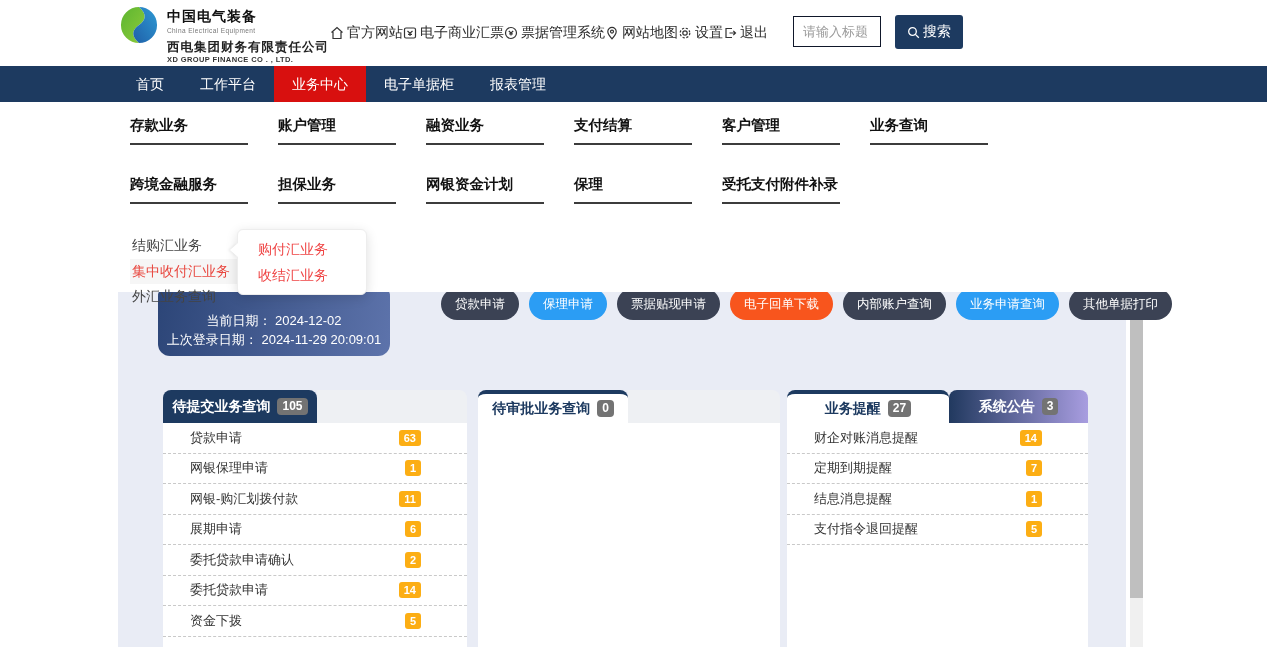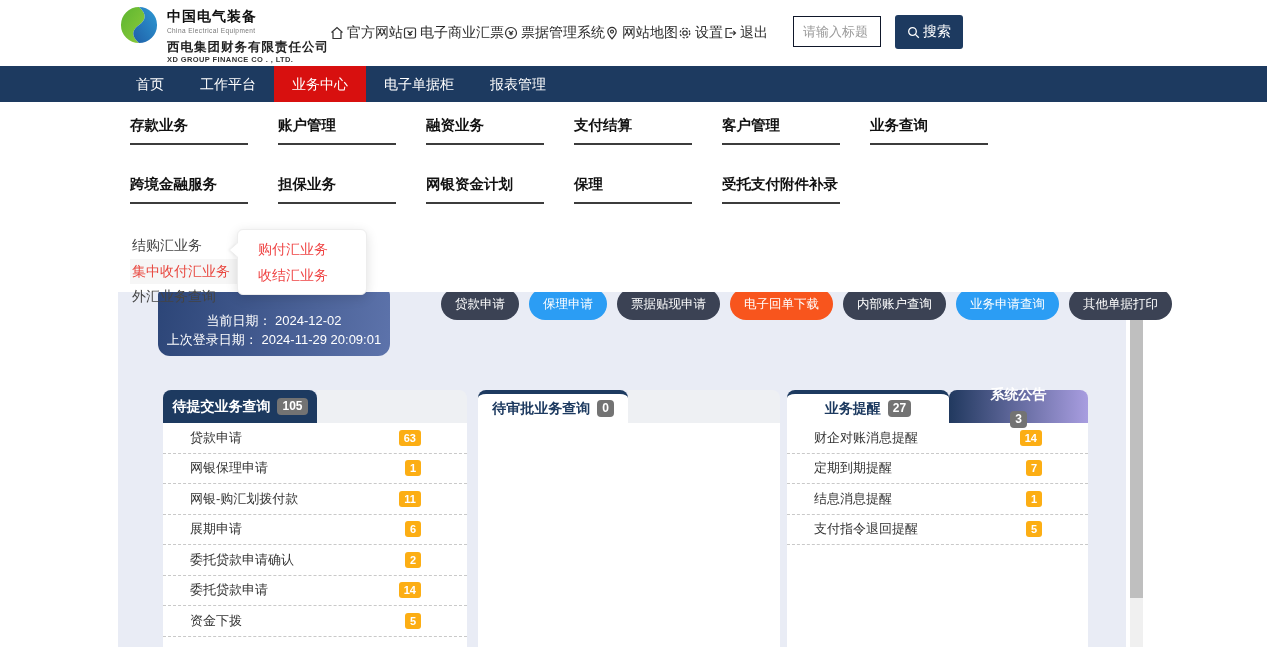--- a/index.html
+++ b/index.html
@@ -50,21 +50,21 @@
   
   .panel { position:absolute; top:390px; z-index:1;}
   .panel-left { left:163px; width:304px;}
   .panel-mid { left:478px; width:302px;}
   .panel-right { left:787px; width:301px;}
   .tabs-row { display:flex; height:33px; align-items:stretch;}
   .tab { display:flex; align-items:center; justify-content:center; gap:7px; font-size:14px;
     font-weight:bold; border-radius:8px 8px 0 0; cursor:pointer; white-space:nowrap;}
   .tab-navy { width:154px; background:#1d3a60; color:#fff;}
   .tab-white { width:150px; background:#fff; color:#1d3a60; border-top:4px solid #1d3a60;}
-  .tab-grad { width:151px; background:linear-gradient(90deg,#21395f,#a89de0); color:#fff;flex-direction:column;}
+  .tab-grad { width:151px; background:linear-gradient(90deg,#21395f,#a89de0); color:#fff;}
   .tab-strip { flex:1; background:#eef0f3; border-radius:0 8px 0 0;}
   .tab-badge { background:#737373; color:#fff; font-size:12px; font-weight:bold; border-radius:4px;
     padding:1px 5px; line-height:15px;}
   .panel-body { background:#fff; height:224px; overflow:hidden;}
   .prow { height:30.5px; display:flex; align-items:center; padding:0 46px 0 27px;
     border-bottom:1px dashed #c9c9c9; cursor:pointer;}
   .plabel { flex:1; font-size:13px; color:#333; white-space:nowrap;}
   .pbadge { background:#fcae14; color:#fff; font-size:11px; font-weight:bold; border-radius:3px;
     padding:2px 5px; min-width:13px; text-align:center; line-height:12px;}
   

